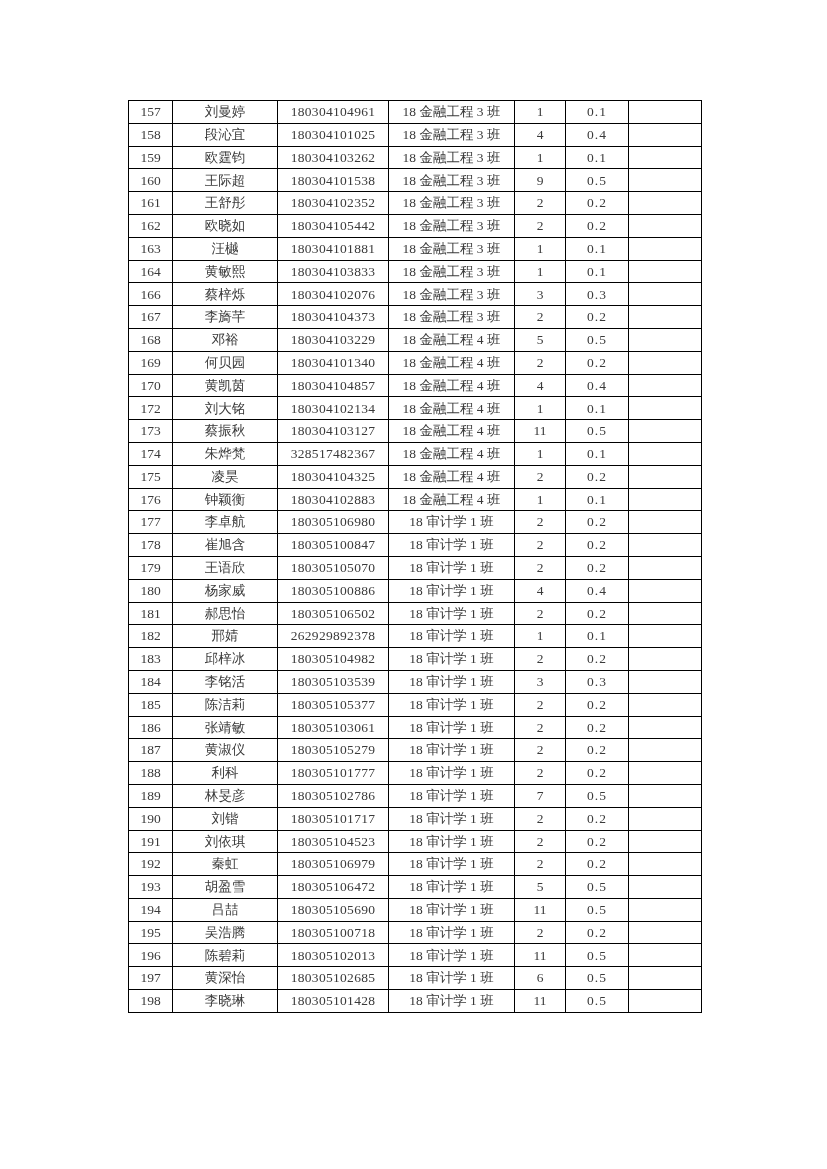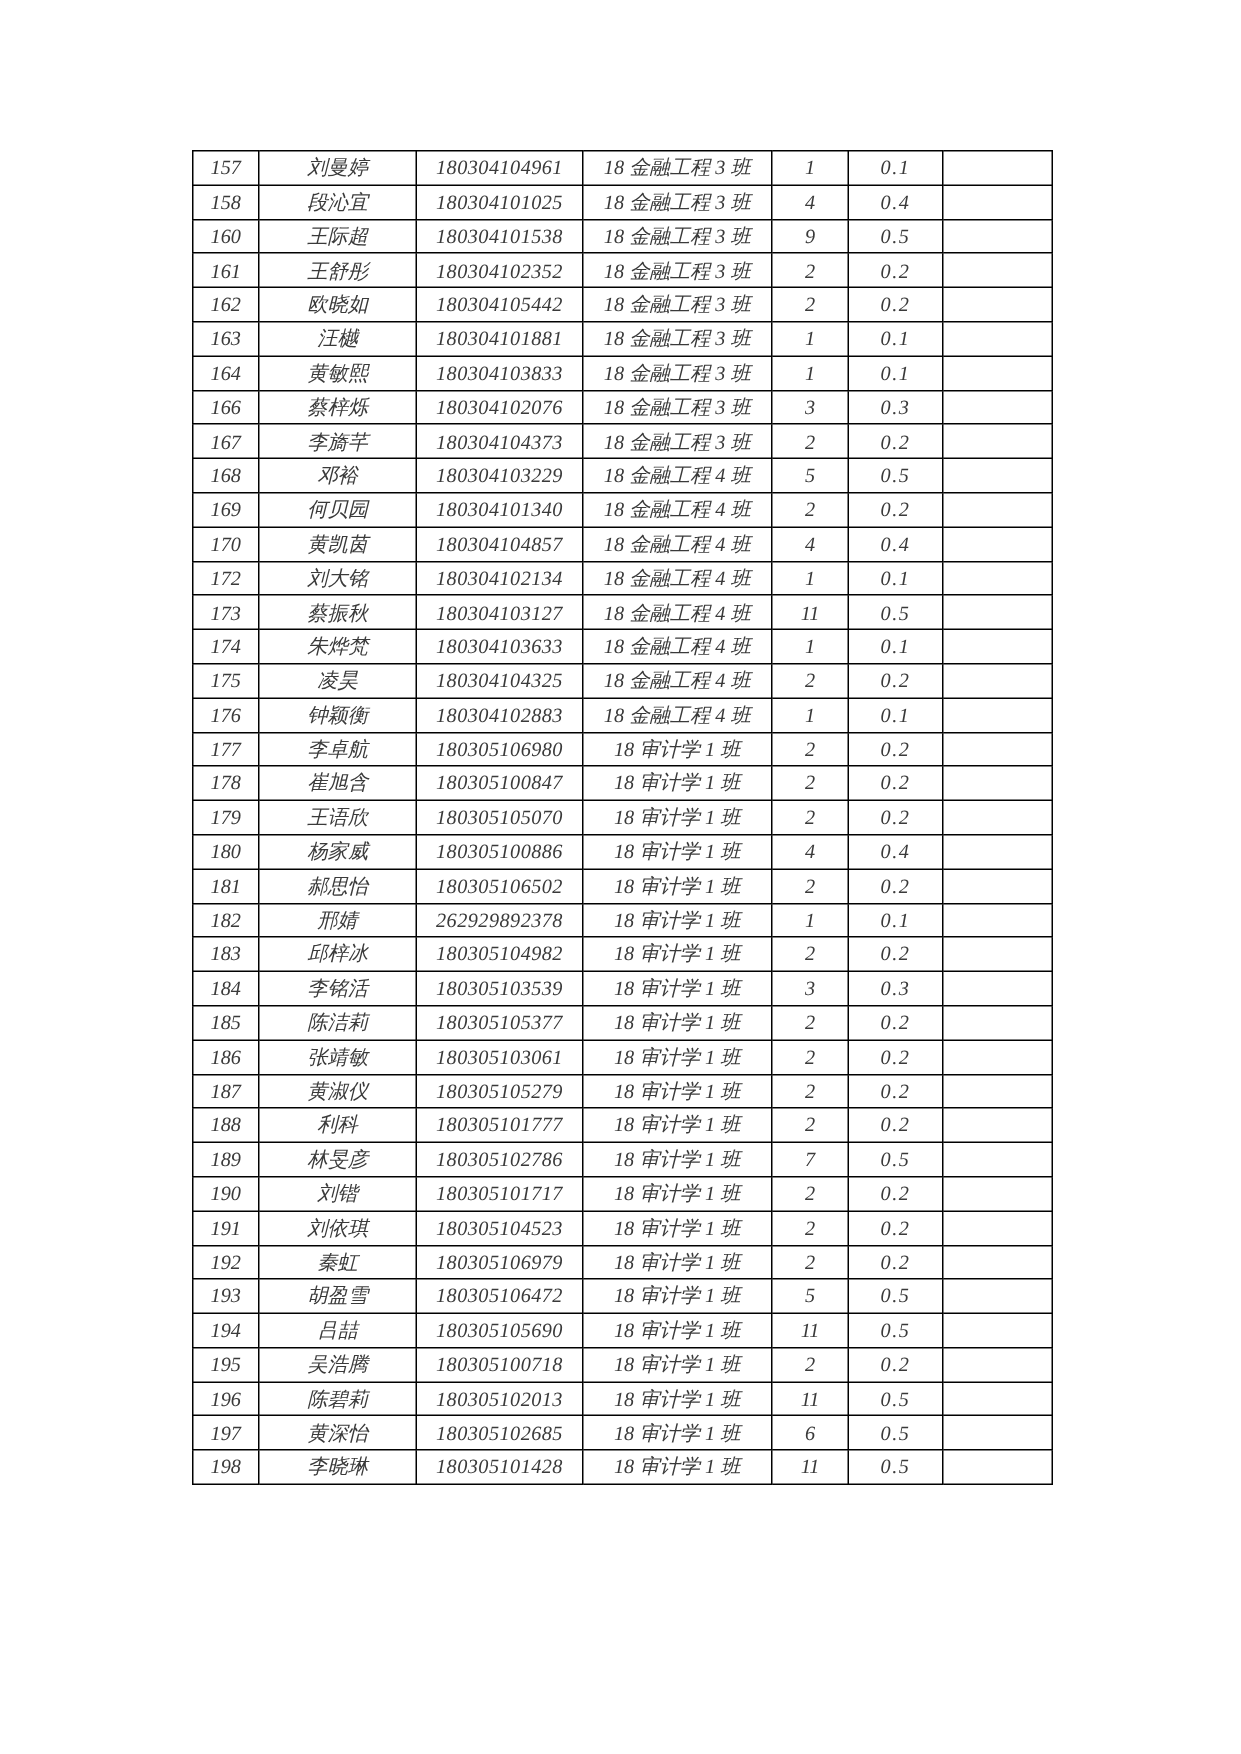--- a/index.html
+++ b/index.html
@@ -15,21 +15,20 @@
     overflow: hidden;
     font-family: "Liberation Serif", "DejaVu Serif", serif;
   }
   table.student-table {
     position: absolute;
     left: 128px;
     top: 100px;
     width: 573px;
     border-collapse: collapse;
     table-layout: fixed;
-    font-style: italic;
   }
   table.student-table td {
     border: 1px solid #000000;
     height: 21.8px;
     padding: 0 2px;
     text-align: center;
     vertical-align: middle;
     font-size: 13.5px;
     color: #3a3a3a;
     white-space: nowrap;
@@ -73,20 +72,29 @@
         <tr>
     <td class="c-no">158</td>
     <td class="c-name">段沁宜</td>
     <td class="c-id">180304101025</td>
     <td class="c-class">18 金融工程 3 班</td>
     <td class="c-count">4</td>
     <td class="c-score">0.4</td>
     <td class="c-blank"></td>
   </tr>
         <tr>
+    <td class="c-no">159</td>
+    <td class="c-name">欧霆钧</td>
+    <td class="c-id">180304103262</td>
+    <td class="c-class">18 金融工程 3 班</td>
+    <td class="c-count">1</td>
+    <td class="c-score">0.1</td>
+    <td class="c-blank"></td>
+  </tr>
+        <tr>
     <td class="c-no">160</td>
     <td class="c-name">王际超</td>
     <td class="c-id">180304101538</td>
     <td class="c-class">18 金融工程 3 班</td>
     <td class="c-count">9</td>
     <td class="c-score">0.5</td>
     <td class="c-blank"></td>
   </tr>
         <tr>
     <td class="c-no">161</td>
@@ -183,21 +191,21 @@
     <td class="c-name">蔡振秋</td>
     <td class="c-id">180304103127</td>
     <td class="c-class">18 金融工程 4 班</td>
     <td class="c-count">11</td>
     <td class="c-score">0.5</td>
     <td class="c-blank"></td>
   </tr>
         <tr>
     <td class="c-no">174</td>
     <td class="c-name">朱烨梵</td>
-    <td class="c-id">180304103633</td>
+    <td class="c-id">328517482367</td>
     <td class="c-class">18 金融工程 4 班</td>
     <td class="c-count">1</td>
     <td class="c-score">0.1</td>
     <td class="c-blank"></td>
   </tr>
         <tr>
     <td class="c-no">175</td>
     <td class="c-name">凌昊</td>
     <td class="c-id">180304104325</td>
     <td class="c-class">18 金融工程 4 班</td>

